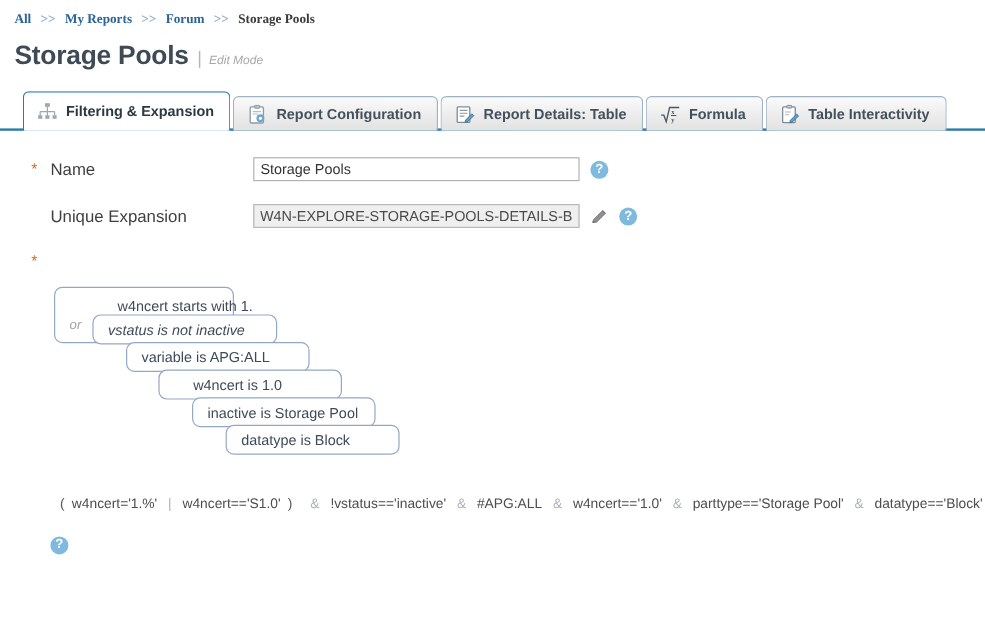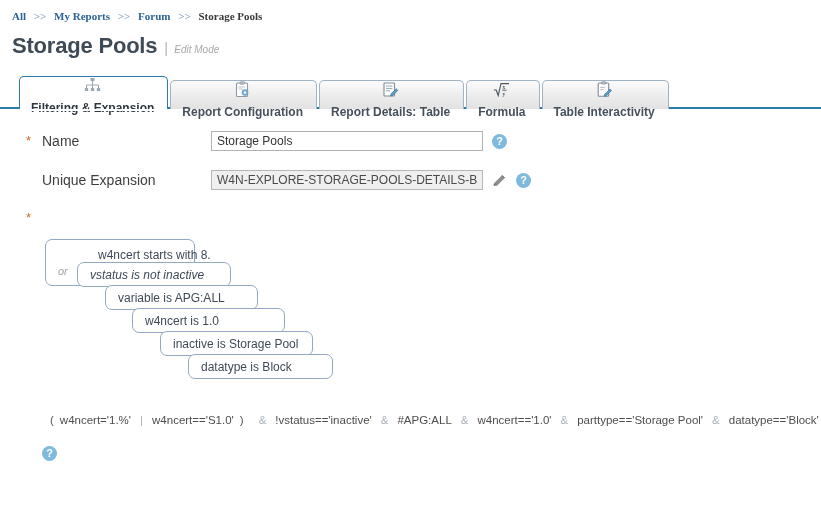--- a/index.html
+++ b/index.html
@@ -97,21 +97,20 @@
     border-radius: 5px 5px 0 0;
     background: linear-gradient(to bottom, #fbfbfb 0%, #ececec 55%, #e2e2e2 100%);
     font-size: 12px;
     font-weight: bold;
     color: #44505c;
     cursor: pointer;
     margin-right: 2px;
     box-sizing: border-box;
     white-space: nowrap;
     position: relative;
-    flex-direction: column;
   }
   .tab.active {
     height: 33px;
     background: #ffffff;
     border: 1px solid #2b7ca8;
     border-bottom: none;
     color: #2c3742;
     z-index: 3;
   }
   .tab.active::after {
@@ -368,38 +367,38 @@
   </div>
 
   <div class="filter-head">
     <span class="req-star">*</span>
   </div>
 
   <div class="filter-tree">
 
     <div class="fnode" style="left:19px; top:6px; width:150px; height:47px;">
       <div class="fnode-2line" style="margin-left:52px;">
-        <span class="line">w4ncert starts with 8.</span>
+        <span class="line">w4ncert starts with 1.</span>
         <span class="line">w4ncert is S1.0</span>
       </div>
       <span class="or-badge">or</span>
     </div>
     <span class="and-badge" style="left:176px; top:35px;">and</span>
 
     <div class="fnode" style="left:51px; top:29px; width:154px; height:25px;">
       <span class="fnode-text italic">vstatus is not inactive</span>
     </div>
     <span class="and-badge" style="left:203px; top:58px;">and</span>
 
     <div class="fnode" style="left:79px; top:52px; width:153px; height:25px;">
       <span class="fnode-text">variable is APG:ALL</span>
     </div>
     <span class="and-badge" style="left:231px; top:81px;">and</span>
 
-    <div class="fnode" style="left:106px; top:75px; width:153px; height:25px;">
+    <div class="fnode" style="left:106px; top:75px; width:153px; height:25px;padding-left:16px;">
       <span class="fnode-text">w4ncert is 1.0</span>
     </div>
     <span class="and-badge" style="left:258px; top:104px;">and</span>
 
     <div class="fnode" style="left:134px; top:98px; width:153px; height:25px;">
       <span class="fnode-text">inactive is Storage Pool</span>
     </div>
     <span class="and-badge" style="left:286px; top:127px;">and</span>
 
     <div class="fnode" style="left:162px; top:121px; width:145px; height:25px;text-align:center;">

